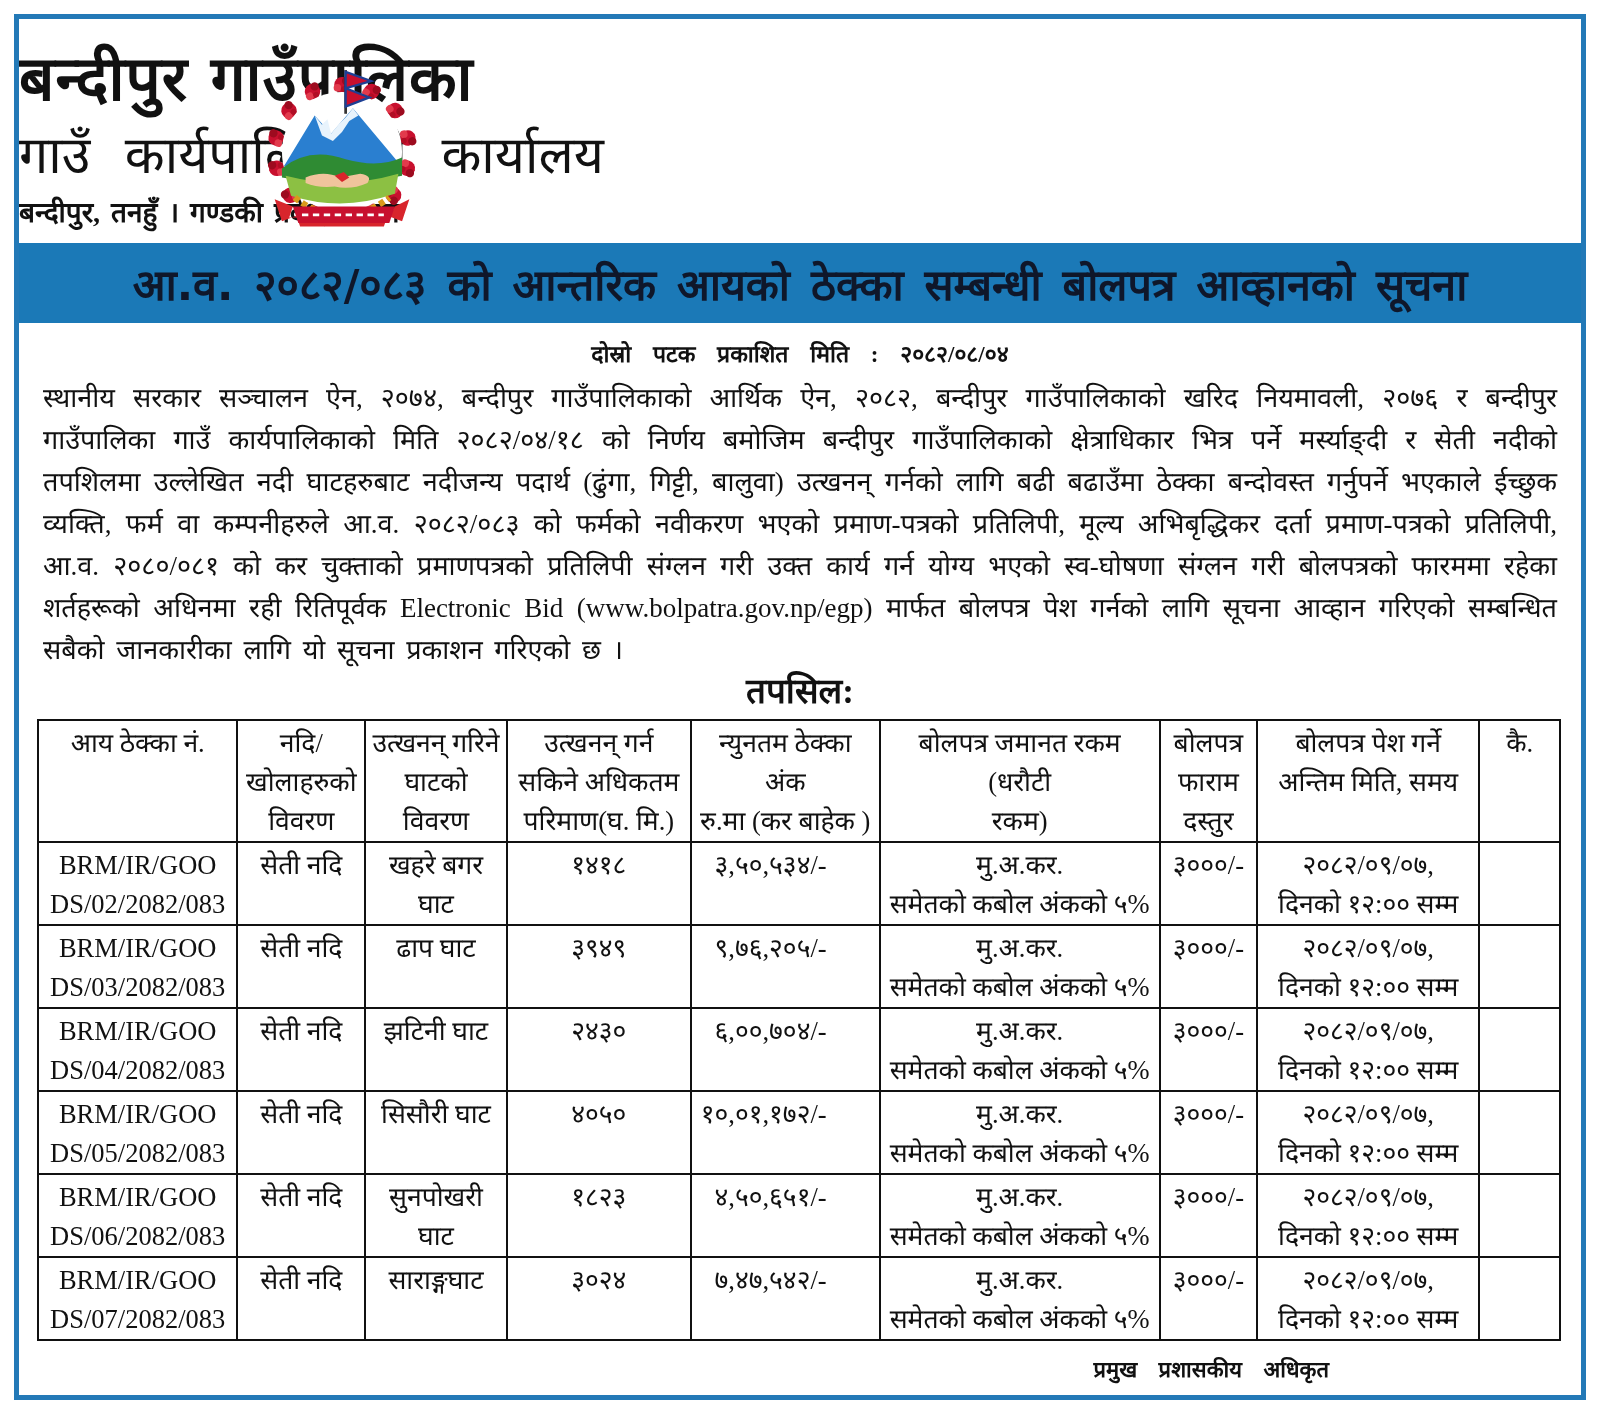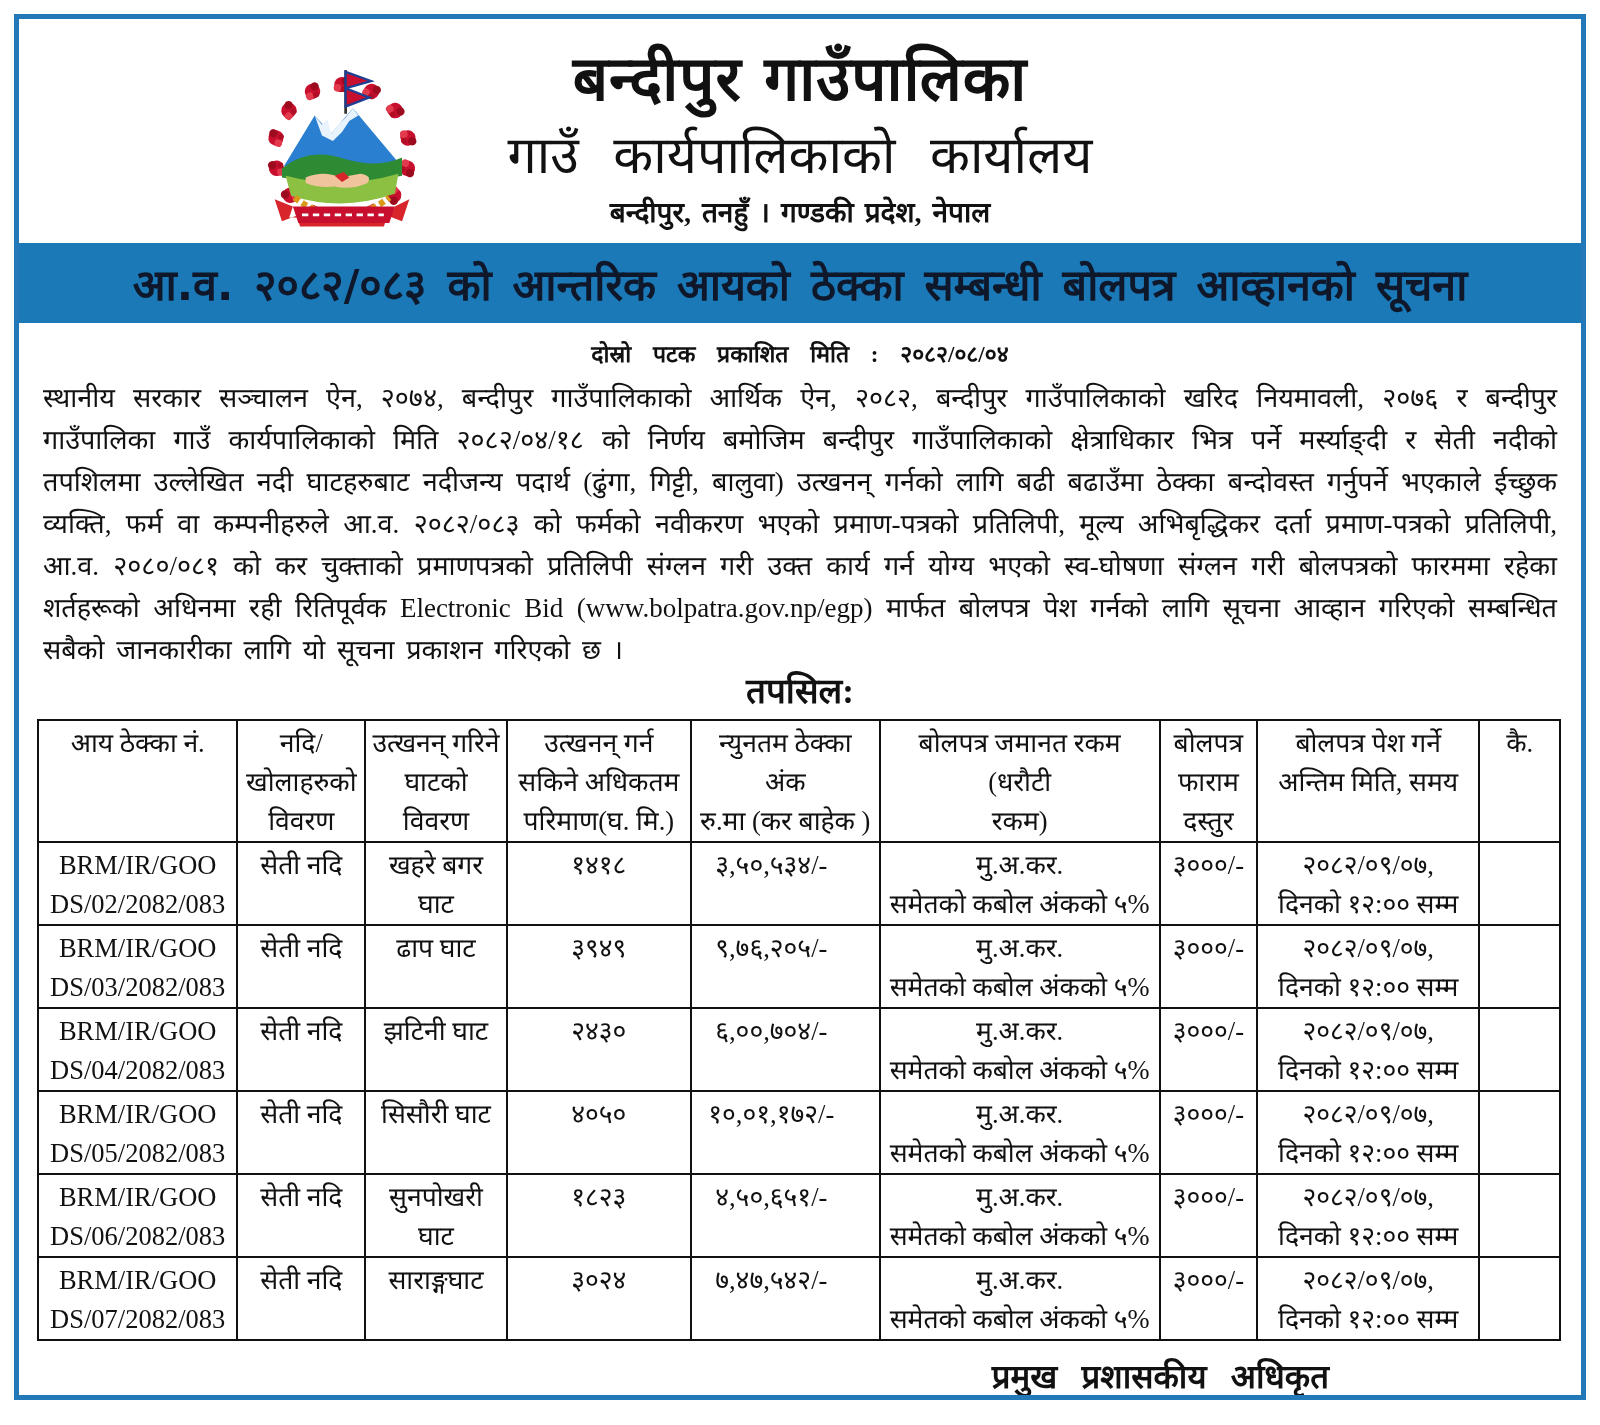--- a/index.html
+++ b/index.html
@@ -1,42 +1,42 @@
 <!DOCTYPE html>
 <html><head>
 <meta charset="utf-8">
 <style>
   html,body{margin:0;padding:0;background:#ffffff;}
   body{width:1600px;height:1425px;position:relative;font-family:"Liberation Serif",serif;color:#111;}
   .frame{position:absolute;left:14px;top:14px;width:1572px;height:1386px;box-sizing:border-box;
          border:5px solid #2379b7;background:#fff;overflow:hidden;}
   
-  .header{position:relative;padding-top:22px;text-align:center;}
+  .header{position:relative;padding-top:22px;}
   .logo{position:absolute;left:232px;top:42px;width:182px;height:182px;}
   .muni-title{font-family:"DejaVu Sans",sans-serif;font-weight:800;font-size:62px;line-height:76px;letter-spacing:1px;}
   .office-title{font-family:"DejaVu Sans",sans-serif;font-weight:400;font-size:52px;line-height:64px;margin-top:6px;word-spacing:18px;}
   .addr{font-size:28px;line-height:36px;margin-top:8px;font-weight:600;word-spacing:4px;}
   
   .banner{margin-top:12px;height:80px;background:#1b79b7;display:flex;align-items:center;justify-content:center;}
   .banner-text{font-family:"DejaVu Sans",sans-serif;color:#0f172a;font-weight:800;font-size:43px;word-spacing:6px;white-space:nowrap;}
   
   .pubdate{text-align:center;margin-top:14px;font-size:23px;font-weight:700;word-spacing:16px;}
   .body-text{margin:8px 24px 0 24px;font-size:27px;line-height:42px;text-align:justify;word-spacing:5px;}
   .schedule-heading{text-align:center;font-weight:700;font-size:35px;line-height:38px;margin-top:2px;}
   
   table{border-collapse:collapse;table-layout:fixed;width:1524px;margin:8px auto 4px 18px;}
   th,td{border:2.5px solid #111;white-space:pre-line;vertical-align:top;text-align:center;
         font-size:26.5px;line-height:39px;padding:3px 4px 0 4px;overflow:hidden;}
   th{font-weight:400;height:116px;}
   td{height:76px;}
   col.c1{width:13.1%}col.c2{width:8.4%}col.c3{width:9.3%}col.c4{width:12.1%}col.c5{width:12.4%}
   col.c6{width:18.4%}col.c7{width:6.4%}col.c8{width:14.6%}col.c9{width:5.3%}
-  td.amt{text-align:center;padding-right:32px;}
-  
-  .signature{margin-top:12px;text-align:right;padding-right:252px;font-size:33px;font-weight:700;word-spacing:16px;}
+  td.amt{text-align:right;padding-right:52px;}
+  
+  .signature{margin-top:12px;text-align:right;padding-right:252px;font-size:22px;font-weight:700;word-spacing:16px;}
 </style>
 </head>
 <body>
 
 <div class="frame">
 
   <div class="header">
     <svg class="logo" viewBox="0 0 200 200" aria-hidden="true">
       <defs>
         <g id="flower">

